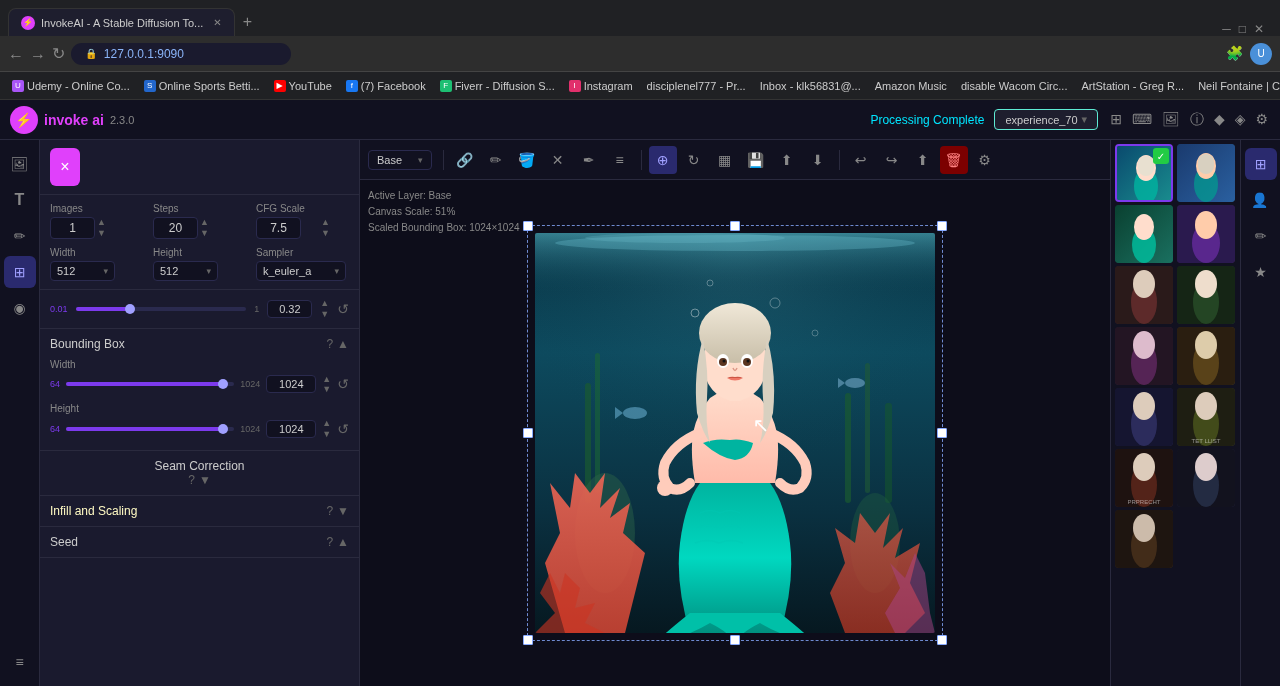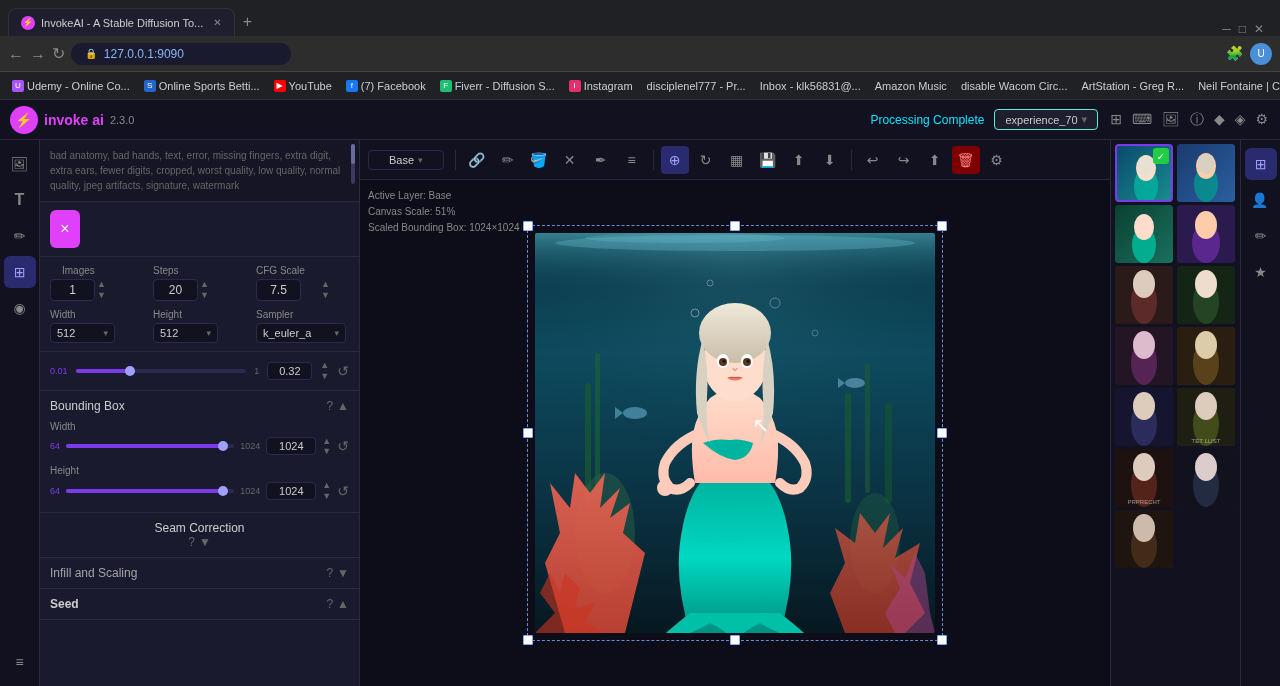--- a/index.html
+++ b/index.html
@@ -124,37 +124,29 @@
         <div style="width:32px; height:32px; display:flex; align-items:center; justify-content:center; border-radius:6px; cursor:pointer; color:#888; font-size:16px; font-weight:bold;">T</div>
         <div style="width:32px; height:32px; display:flex; align-items:center; justify-content:center; border-radius:6px; cursor:pointer; color:#888; font-size:14px;">✏</div>
         <div style="width:32px; height:32px; display:flex; align-items:center; justify-content:center; border-radius:6px; background:#2a2a6e; cursor:pointer; color:#a0a0ff; font-size:14px;">⊞</div>
         <div style="width:32px; height:32px; display:flex; align-items:center; justify-content:center; border-radius:6px; cursor:pointer; color:#888; font-size:14px;">◉</div>
         <div style="flex:1;"></div>
         <div style="width:32px; height:32px; display:flex; align-items:center; justify-content:center; border-radius:6px; cursor:pointer; color:#888; font-size:14px;">≡</div>
       </div>
 
       <div style="width:320px; background:#1a1a2e; border-right:1px solid #2a2a3e; display:flex; flex-direction:column; overflow-y:auto;">
 
-        <div style="padding:8px 10px; font-size:10px; color:#666; background:#151525; border-bottom:1px solid #2a2a3e; min-height:50px; line-height:1.5; max-height:80px; overflow:hidden; position:relative;">
-          <div style="position:absolute; right:4px; top:4px; display:flex; flex-direction:column; gap:2px;">
-            <div style="width:4px; height:40px; background:#3a3a5e; border-radius:2px; position:relative;">
-              <div style="width:4px; height:20px; background:#6a6a9e; border-radius:2px; position:absolute; top:0;"></div>
-            </div>
-          </div>
-          <span>bad anatomy, bad hands, text, error, missing fingers, extra digit, extra ears, fewer digits, cropped, worst quality, low quality, normal quality, jpeg artifacts, signature, watermark</span>
-        </div>
 
         <div style="padding:8px 10px; display:flex; gap:8px; align-items:center; border-bottom:1px solid #2a2a3e;">
           <button style="width:30px; height:38px; background:#e040fb; border:none; border-radius:6px; color:white; font-size:16px; cursor:pointer; display:flex; align-items:center; justify-content:center;">×</button>
         </div>
 
         <div style="padding:8px 10px; border-bottom:1px solid #2a2a3e;">
           <div style="display:grid; grid-template-columns:1fr 1fr 1fr; gap:10px;">
             <div>
-              <div style="font-size:10px; color:#888; margin-bottom:3px;margin-left:12px;">Images</div>
+              <div style="font-size:10px; color:#888; margin-bottom:3px;">Images</div>
               <div style="display:flex; align-items:center; gap:2px;">
                 <input type="text" style="background: rgb(17, 17, 32); border: 1px solid rgb(42, 42, 78); border-radius: 4px; color: rgb(204, 204, 204); font-size: 12px; width: 45px; padding: 3px 6px; text-align: center;" value="1">
                 <div style="display:flex; flex-direction:column;">
                   <span style="font-size:9px; color:#666; cursor:pointer; line-height:1.2;">▲</span>
                   <span style="font-size:9px; color:#666; cursor:pointer; line-height:1.2;">▼</span>
                 </div>
               </div>
             </div>
             <div>
               <div style="font-size:10px; color:#888; margin-bottom:3px;">Steps</div>
@@ -278,44 +270,44 @@
             <span style="font-size:12px; color:#ccc; font-weight:500;">Seam Correction</span>
             <div style="display:flex; gap:4px; color:#666; font-size:12px;">
               <span style="cursor:pointer;">?</span>
               <span style="cursor:pointer;">▼</span>
             </div>
           </div>
         </div>
 
         <div style="border-bottom:1px solid #2a2a3e;">
           <div style="display:flex; align-items:center; justify-content:space-between; padding:8px 10px; cursor:pointer;">
-            <span style="font-size:12px; color:#a3a3a3; font-weight:500;">Infill and Scaling</span>
+            <span style="font-size:12px; color:#fef9c3; font-weight:500;">Infill and Scaling</span>
             <div style="display:flex; gap:4px; color:#666; font-size:12px;">
               <span style="cursor:pointer;">?</span>
               <span style="cursor:pointer;">▼</span>
             </div>
           </div>
         </div>
 
         <div style="border-bottom:1px solid #2a2a3e;">
           <div style="display:flex; align-items:center; justify-content:space-between; padding:8px 10px; cursor:pointer;">
-            <span style="font-size:12px; color:#ccc; font-weight:700;">Seed</span>
+            <span style="font-size:12px; color:#ccc; font-weight:400;">Seed</span>
             <div style="display:flex; gap:4px; color:#666; font-size:12px;">
               <span style="cursor:pointer;">?</span>
               <span style="cursor:pointer;">▲</span>
             </div>
           </div>
         </div>
       </div>
 
       <div style="flex:1; background:#0d0d1a; display:flex; flex-direction:column; position:relative;">
 
         <div style="background:#111120; border-bottom:1px solid #2a2a3e; padding:4px 8px; display:flex; align-items:center; gap:3px; height:40px;">
 
-          <div style="background:#111120; border:1px solid #2a2a4e; border-radius:4px; color:#ccc; font-size:11px; padding:3px 20px; cursor:pointer; display:flex; align-items:center; gap:4px; margin-right:4px;">
+          <div style="background:#111120; border:1px solid #2a2a4e; border-radius:4px; color:#ccc; font-size:11px; padding:3px 8px; cursor:pointer; display:flex; align-items:center; gap:16px; margin-right:4px;">
             <span>Base</span>
             <span style="color:#666; font-size:9px;">▾</span>
           </div>
           <div style="width:1px; height:20px; background:#2a2a3e; margin:0 4px;"></div>
 
           <button style="width:28px; height:28px; border:none; background:transparent; color:#888; border-radius:4px; cursor:pointer; font-size:14px; display:flex; align-items:center; justify-content:center;">🔗</button>
           <button style="width:28px; height:28px; border:none; background:transparent; color:#888; border-radius:4px; cursor:pointer; font-size:14px; display:flex; align-items:center; justify-content:center;">✏</button>
           <button style="width:28px; height:28px; border:none; background:transparent; color:#888; border-radius:4px; cursor:pointer; font-size:14px; display:flex; align-items:center; justify-content:center;">🪣</button>
           <button style="width:28px; height:28px; border:none; background:transparent; color:#888; border-radius:4px; cursor:pointer; font-size:14px; display:flex; align-items:center; justify-content:center;">✕</button>
           <button style="width:28px; height:28px; border:none; background:transparent; color:#888; border-radius:4px; cursor:pointer; font-size:14px;">✒</button>

